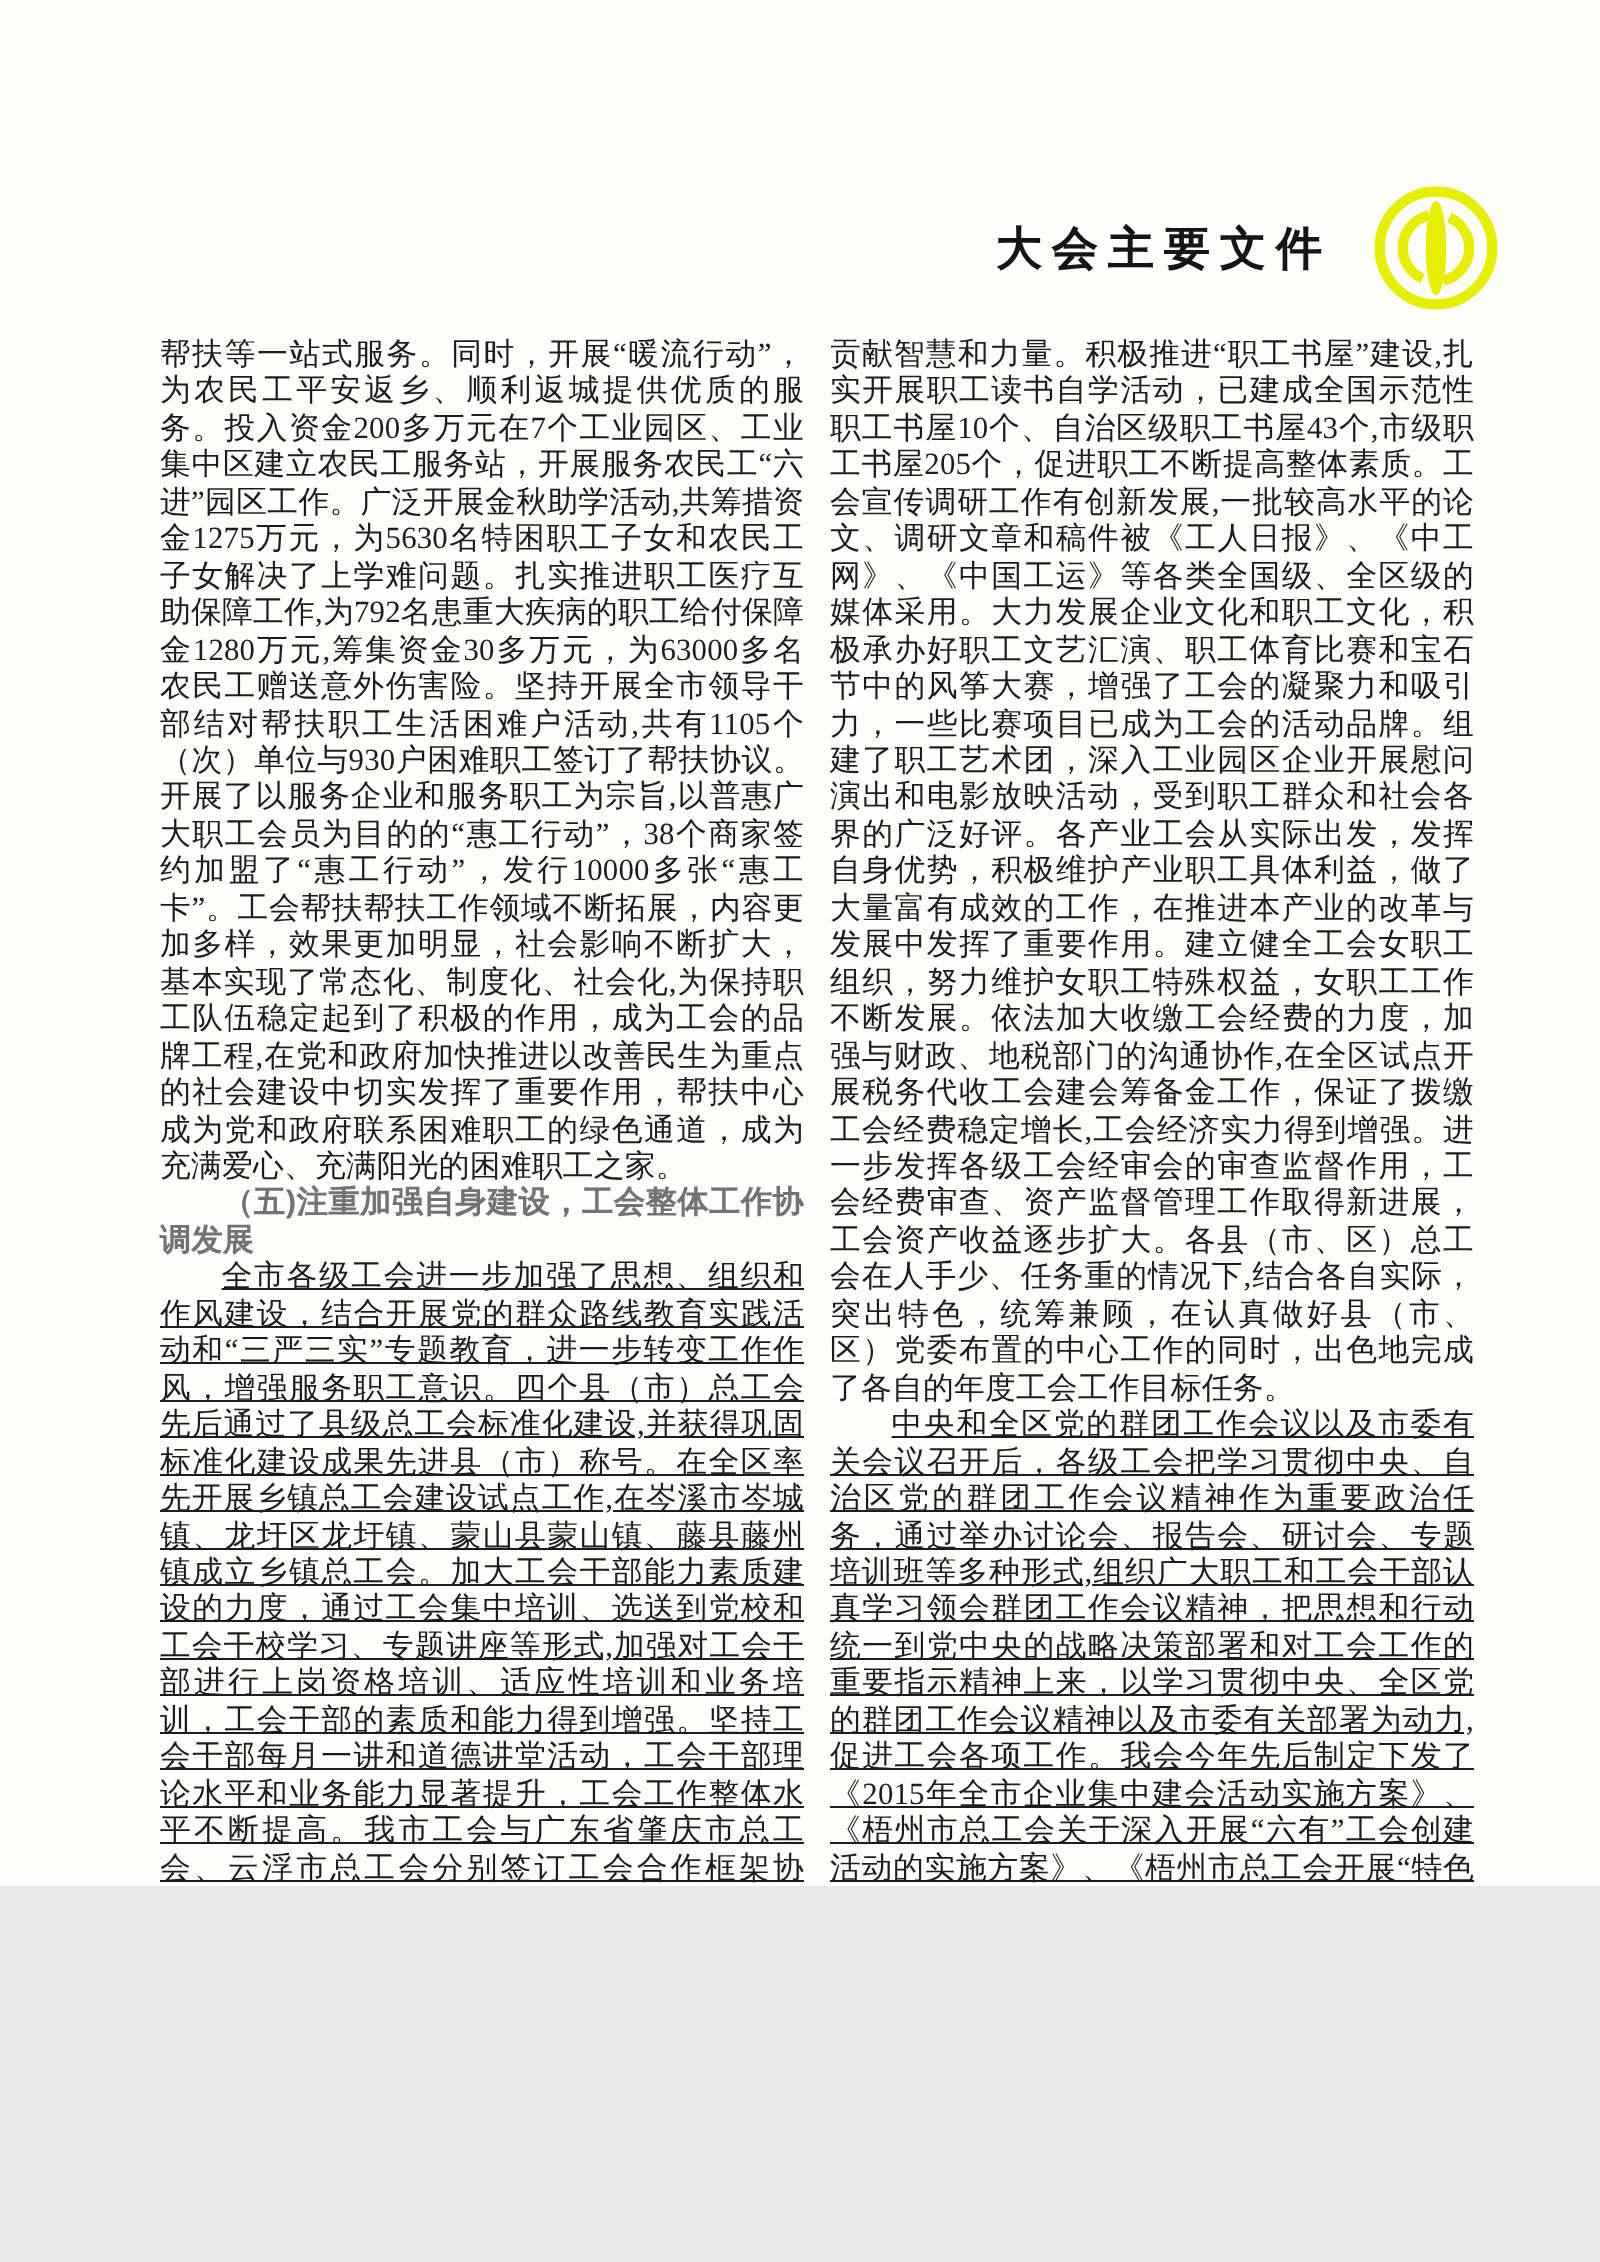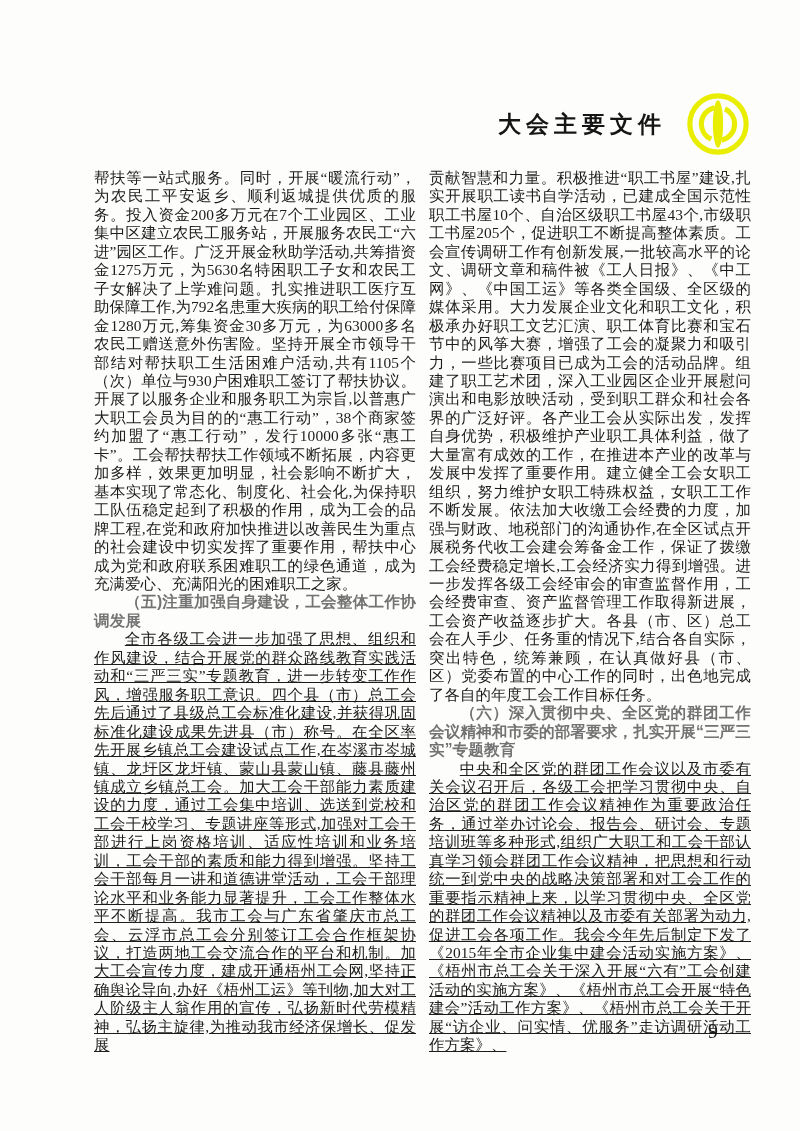--- a/index.html
+++ b/index.html
@@ -1,18 +1,18 @@
 <!DOCTYPE html>
 <html><head>
 <meta charset="utf-8">
 <style>
   html,body{margin:0;padding:0;background:#e8e8e8;}
   .page{
     position:relative;
-    width:800px;height:1131px;
+    width:800px;height:943px;
     margin:0 auto;
     background:#fdfdfb;
     font-family:"Liberation Serif","DejaVu Serif",serif;
     color:#1c1c1c;
     overflow:hidden;
     box-sizing:border-box;
   }
   .page-header{
     position:absolute;
     top:92px;right:50px;
@@ -23,21 +23,21 @@
     font-weight:700;
     letter-spacing:5px;
     color:#151515;
     white-space:nowrap;
     font-family:"Liberation Serif","DejaVu Serif",serif;
   }
   .logo{display:block;width:64px;height:64px;}
   .logo svg{display:block;}
   .columns{
     position:absolute;
-    top:169px;left:94px;
+    top:169px;left:80px;
     display:flex;gap:13px;
   }
   .col{
     width:322px;
     font-size:15.4px;
     line-height:18.45px;
     text-align:justify;
     letter-spacing:0.1px;
   }
   .col p,.col h3{margin:0;padding:0;}
@@ -77,20 +77,19 @@
 
   <main class="columns">
     <section class="col">
       <p class="cont">帮扶等一站式服务。同时，开展“暖流行动”，为农民工平安返乡、顺利返城提供优质的服务。投入资金200多万元在7个工业园区、工业集中区建立农民工服务站，开展服务农民工“六进”园区工作。广泛开展金秋助学活动,共筹措资金1275万元，为5630名特困职工子女和农民工子女解决了上学难问题。扎实推进职工医疗互助保障工作,为792名患重大疾病的职工给付保障金1280万元,筹集资金30多万元，为63000多名农民工赠送意外伤害险。坚持开展全市领导干部结对帮扶职工生活困难户活动,共有1105个（次）单位与930户困难职工签订了帮扶协议。开展了以服务企业和服务职工为宗旨,以普惠广大职工会员为目的的“惠工行动”，38个商家签约加盟了“惠工行动”，发行10000多张“惠工卡”。工会帮扶帮扶工作领域不断拓展，内容更加多样，效果更加明显，社会影响不断扩大，基本实现了常态化、制度化、社会化,为保持职工队伍稳定起到了积极的作用，成为工会的品牌工程,在党和政府加快推进以改善民生为重点的社会建设中切实发挥了重要作用，帮扶中心成为党和政府联系困难职工的绿色通道，成为充满爱心、充满阳光的困难职工之家。</p>
       <h3 class="heading">（五)注重加强自身建设，工会整体工作协调发展</h3>
       <p class="para">全市各级工会进一步加强了思想、组织和作风建设，结合开展党的群众路线教育实践活动和“三严三实”专题教育，进一步转变工作作风，增强服务职工意识。四个县（市）总工会先后通过了县级总工会标准化建设,并获得巩固标准化建设成果先进县（市）称号。在全区率先开展乡镇总工会建设试点工作,在岑溪市岑城镇、龙圩区龙圩镇、蒙山县蒙山镇、藤县藤州镇成立乡镇总工会。加大工会干部能力素质建设的力度，通过工会集中培训、选送到党校和工会干校学习、专题讲座等形式,加强对工会干部进行上岗资格培训、适应性培训和业务培训，工会干部的素质和能力得到增强。坚持工会干部每月一讲和道德讲堂活动，工会干部理论水平和业务能力显著提升，工会工作整体水平不断提高。我市工会与广东省肇庆市总工会、云浮市总工会分别签订工会合作框架协议，打造两地工会交流合作的平台和机制。加大工会宣传力度，建成开通梧州工会网,坚持正确舆论导向,办好《梧州工运》等刊物,加大对工人阶级主人翁作用的宣传，弘扬新时代劳模精神，弘扬主旋律,为推动我市经济保增长、促发展</p>
     </section>
 
     <section class="col">
       <p class="cont">贡献智慧和力量。积极推进“职工书屋”建设,扎实开展职工读书自学活动，已建成全国示范性职工书屋10个、自治区级职工书屋43个,市级职工书屋205个，促进职工不断提高整体素质。工会宣传调研工作有创新发展,一批较高水平的论文、调研文章和稿件被《工人日报》、《中工网》、《中国工运》等各类全国级、全区级的媒体采用。大力发展企业文化和职工文化，积极承办好职工文艺汇演、职工体育比赛和宝石节中的风筝大赛，增强了工会的凝聚力和吸引力，一些比赛项目已成为工会的活动品牌。组建了职工艺术团，深入工业园区企业开展慰问演出和电影放映活动，受到职工群众和社会各界的广泛好评。各产业工会从实际出发，发挥自身优势，积极维护产业职工具体利益，做了大量富有成效的工作，在推进本产业的改革与发展中发挥了重要作用。建立健全工会女职工组织，努力维护女职工特殊权益，女职工工作不断发展。依法加大收缴工会经费的力度，加强与财政、地税部门的沟通协作,在全区试点开展税务代收工会建会筹备金工作，保证了拨缴工会经费稳定增长,工会经济实力得到增强。进一步发挥各级工会经审会的审查监督作用，工会经费审查、资产监督管理工作取得新进展，工会资产收益逐步扩大。各县（市、区）总工会在人手少、任务重的情况下,结合各自实际，突出特色，统筹兼顾，在认真做好县（市、区）党委布置的中心工作的同时，出色地完成了各自的年度工会工作目标任务。</p>
-      <h3 class="heading">（六）深入贯彻中央、全区党的群团工作会议精神和市委的部署要求，扎实开展“三严三实”专题教育</h3>
       <p class="para">中央和全区党的群团工作会议以及市委有关会议召开后，各级工会把学习贯彻中央、自治区党的群团工作会议精神作为重要政治任务，通过举办讨论会、报告会、研讨会、专题培训班等多种形式,组织广大职工和工会干部认真学习领会群团工作会议精神，把思想和行动统一到党中央的战略决策部署和对工会工作的重要指示精神上来，以学习贯彻中央、全区党的群团工作会议精神以及市委有关部署为动力,促进工会各项工作。我会今年先后制定下发了《2015年全市企业集中建会活动实施方案》、《梧州市总工会关于深入开展“六有”工会创建活动的实施方案》、《梧州市总工会开展“特色建会”活动工作方案》、《梧州市总工会关于开展“访企业、问实情、优服务”走访调研活动工作方案》、</p>
     </section>
   </main>
 
   <div class="page-number">9</div>
 
 </div>
 
 </body></html>

